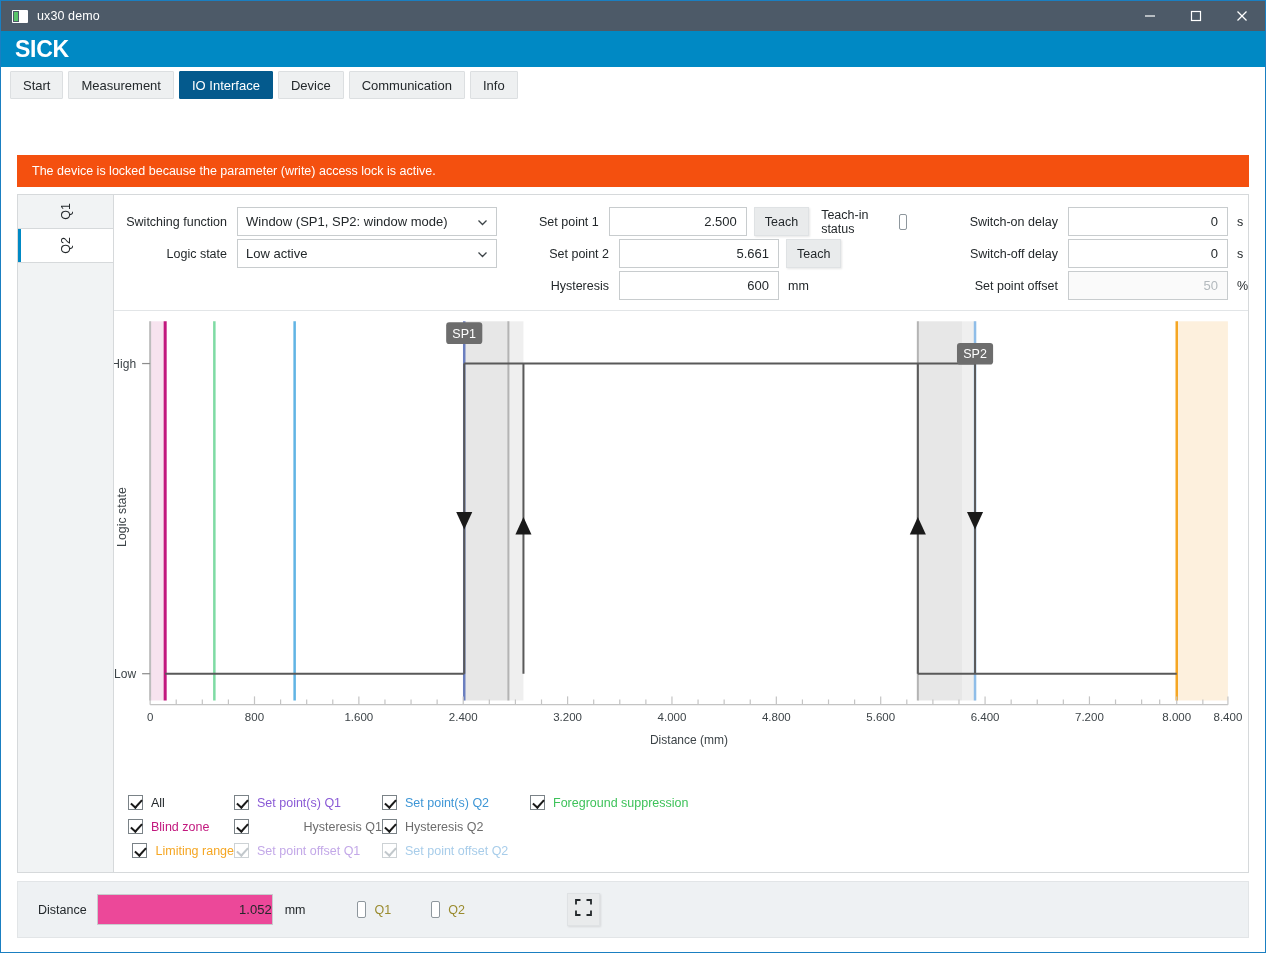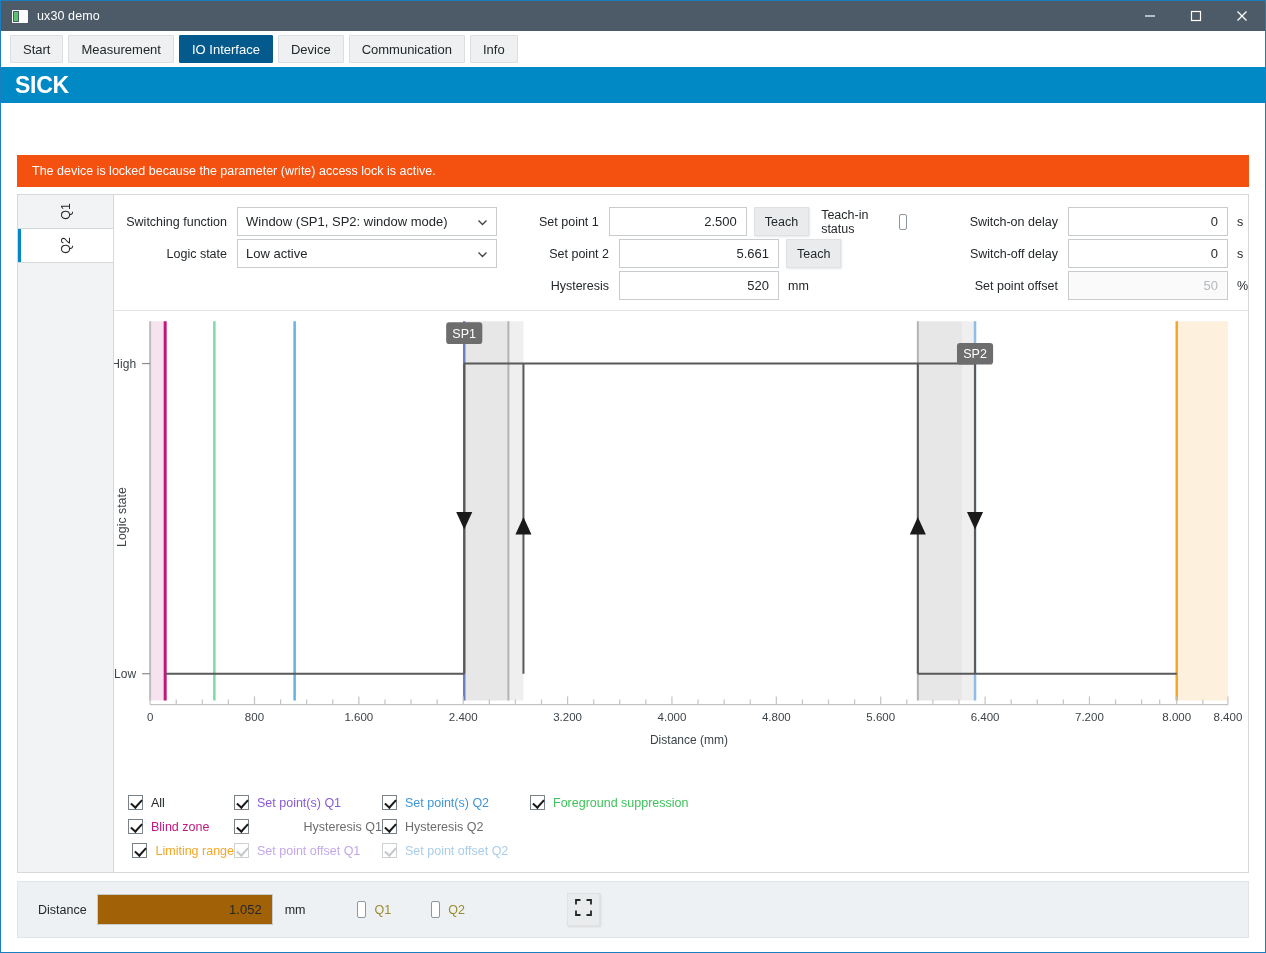--- a/index.html
+++ b/index.html
@@ -200,24 +200,24 @@
 
   
   #statusbar {
     margin: 8px 16px 14px 16px;
     height: 57px; flex: 0 0 57px;
     background: #eef1f3; border: 1px solid #e2e5e7;
     display: flex; align-items: center; padding-left: 20px;
   }
   #statusbar .sl { font-size: 12.5px; color: #23282b; margin-right: 10px; }
   #dist-input {
-    width: 176px; height: 31px; background: #a16207;
+    width: 176px; height: 31px; background: #ec4899;
     border: 1px solid #c8ccce;
     display: flex; align-items: center; justify-content: flex-end;
-    padding-right: 10px; font-size: 13px; color: #23282b;
+    font-size: 13px; color: #23282b;
   }
   .qled-group { display: flex; align-items: center; margin-left: 42px; }
   .qled-group .led2 {
     width: 9px; height: 17px; border: 1px solid #8e979d;
     border-radius: 2px; background: #ffffff;
   }
   .qled-group .qtxt {
     font-size: 12.5px; color: #9a8b2e; margin-left: 8px;
   }
   #expandbtn {
@@ -248,31 +248,31 @@
       </div>
       <div class="wb">
         <svg width="12" height="12" viewBox="0 0 12 12">
             <line x1="1.5" y1="1.5" x2="10.5" y2="10.5" stroke="#fff" stroke-width="1.2"></line>
             <line x1="10.5" y1="1.5" x2="1.5" y2="10.5" stroke="#fff" stroke-width="1.2"></line>
           </svg>
       </div>
     </div>
   </div>
 
+  <div id="brandbar">
+    <div class="logo">SICK</div>
+  </div>
+
   <div id="navtabs">
     <div class="navtab">Start</div>
     <div class="navtab">Measurement</div>
     <div class="navtab active">IO Interface</div>
     <div class="navtab">Device</div>
     <div class="navtab">Communication</div>
     <div class="navtab">Info</div>
-  </div>
-
-  <div id="brandbar">
-    <div class="logo">SICK</div>
   </div>
 
   <div id="alertwrap">
     <div id="alert">The device is locked because the parameter (write) access lock is active.</div>
   </div>
 
   <div id="panel">
     <div id="panel-body">
 
       <div id="qtabs">
@@ -325,21 +325,21 @@
               <div class="teachstatus-label">Teach-in status</div>
               <span class="led"></span>
             </div>
             <div class="frow">
               <div class="flabel" style="width:80px;">Set point 2</div>
               <div class="finput" style="width:160px;">5.661</div>
               <div class="teachbtn">Teach</div>
             </div>
             <div class="frow">
               <div class="flabel" style="width:80px;">Hysteresis</div>
-              <div class="finput" style="width:160px;">520</div>
+              <div class="finput" style="width:160px;">600</div>
               <div class="funit">mm</div>
             </div>
           </div>
 
           <div class="fsep" style="margin-left:26px;"></div>
 
           <div class="fgroup" style="padding-left:18px;">
             <div class="frow">
               <div class="flabel" style="width:117px;">Switch-on delay</div>
               <div class="finput" style="width:160px;">0</div>

